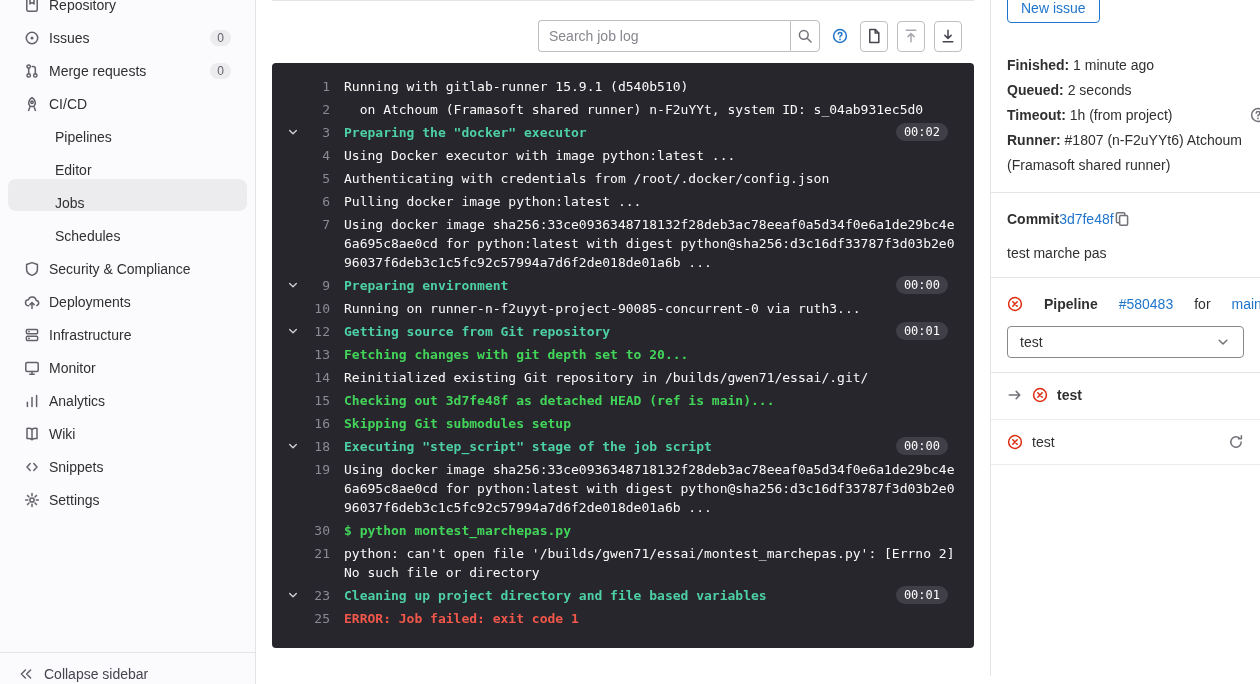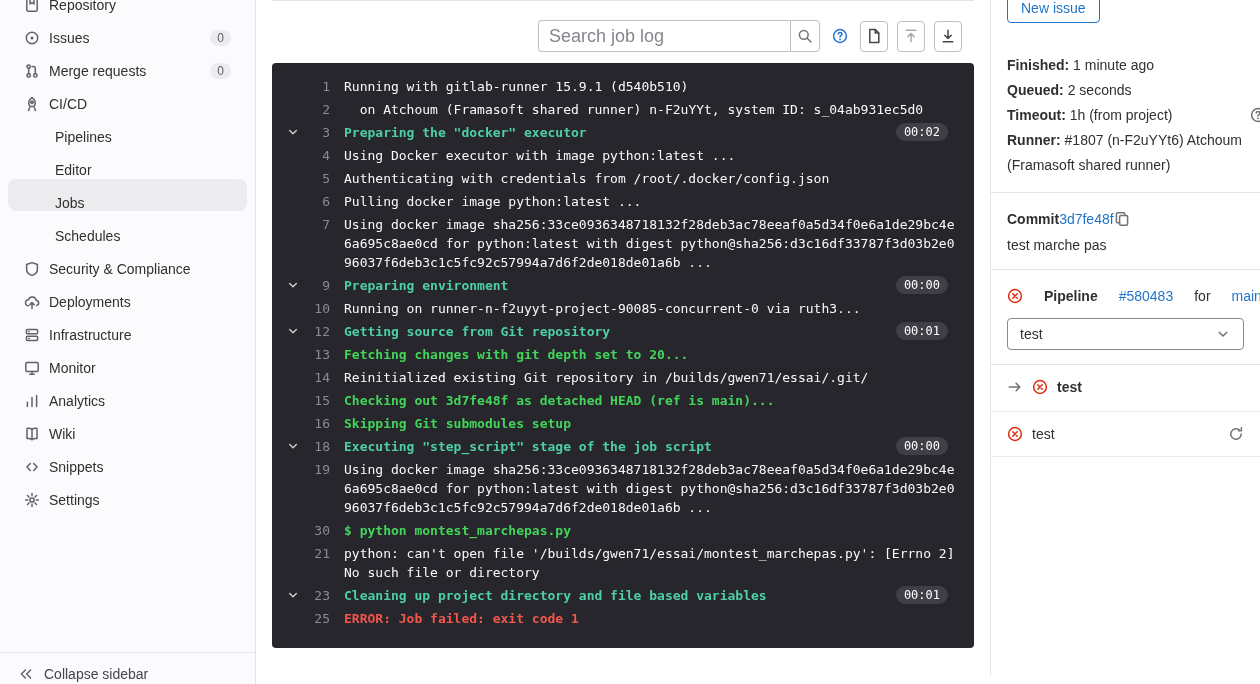--- a/index.html
+++ b/index.html
@@ -24,21 +24,21 @@
   .collapse-row .svg16 { color:#626168; }
 
   
   .main { position:absolute; left:256px; right:270px; top:0; bottom:0; background:#fff; }
   .main-inner { padding:0 16px; }
   .top-rule { border-top:1px solid var(--border,#e4e4e8); }
   .log-toolbar { height:62px; padding-top:8px; padding-right:12px; display:flex;
     align-items:center; justify-content:flex-end; gap:9px; }
   .search-group { display:flex; align-items:stretch; }
   .search-input { width:252px; height:32px; border:1px solid #bfbfc3; border-right:none;
-    border-radius:4px 0 0 4px; padding:0 10px; font-size:18px; color:#303030; outline:none;
+    border-radius:4px 0 0 4px; padding:0 10px; font-size:14px; color:#303030; outline:none;
     font-family:"Liberation Sans", sans-serif; }
   .search-input::placeholder { color:#87868e; }
   .search-btn { width:30px; height:32px; border:1px solid #bfbfc3; border-radius:0 4px 4px 0;
     background:#fff; display:flex; align-items:center; justify-content:center; cursor:pointer; }
   .help-btn { border:none; background:none; width:22px; height:22px; display:flex;
     align-items:center; justify-content:center; cursor:pointer; }
   .tool-btn { width:28px; height:31px; border:1px solid #bfbfc3; border-radius:4px;
     background:#fff; display:flex; align-items:center; justify-content:center; cursor:pointer; }
   .tool-btn.disabled .svg16 { color:#a9a8b0; }
   .svg16 { width:16px; height:16px; display:inline-flex; flex:none; }
@@ -76,21 +76,21 @@
     border-radius:4px; padding:6px 13px; font-size:14px; cursor:pointer;
     font-family:"Liberation Sans", sans-serif; }
   .field-row { line-height:25px; position:relative; }
   .field-label { font-weight:700; }
   .help-badge { position:absolute; right:-22px; top:4px; color:#737278; cursor:pointer; }
   .divider { border:none; border-top:1px solid var(--border,#e4e4e8); margin:14px 0; }
   .commit-row { display:flex; align-items:center; gap:0; line-height:24px; }
   .b { font-weight:700; }
   .link { color:var(--accent-blue,#1f75cb); text-decoration:none; cursor:pointer; }
   .icon-btn { border:none; background:none; padding:0; display:inline-flex; cursor:pointer; }
-  .commit-msg { margin-top:4px; line-height:20px; }
+  .commit-msg { margin-top:12px; line-height:20px; }
   .pipeline-row { display:flex; align-items:center; gap:21px; line-height:24px; flex-wrap:nowrap; }
   .status-failed { color:var(--failed-red,#dd2b0e); }
   .stage-select { margin-top:10px; height:32px; border:1px solid #89888d; border-radius:4px;
     display:flex; align-items:center; justify-content:space-between; padding:0 12px;
     cursor:pointer; background:#fff; }
   .stage-row { display:flex; align-items:center; gap:9px; margin-top:6px; margin-bottom:16px; }
   .job-row { border-top:1px solid #ececef; border-bottom:1px solid #ececef;
     display:flex; align-items:center; gap:9px; padding:14px 16px; cursor:pointer; }
   .job-row .retry { margin-left:auto; }
 </style>

